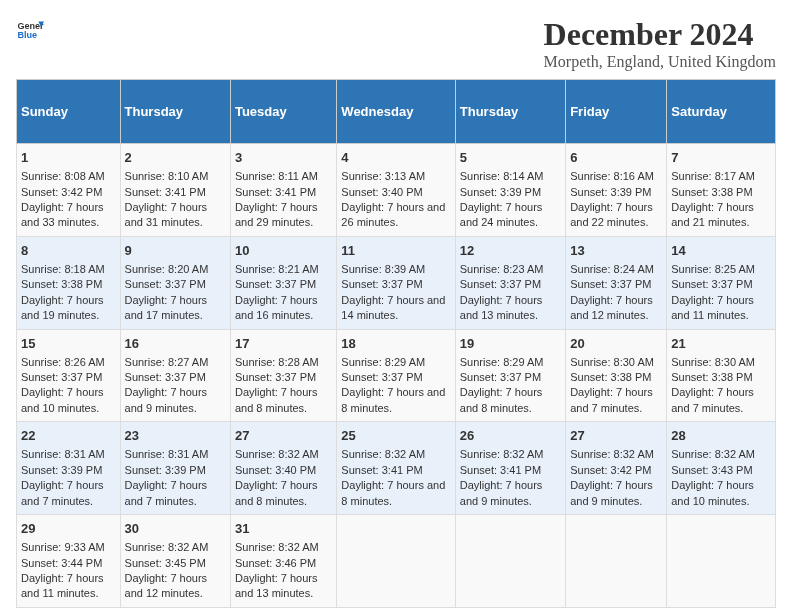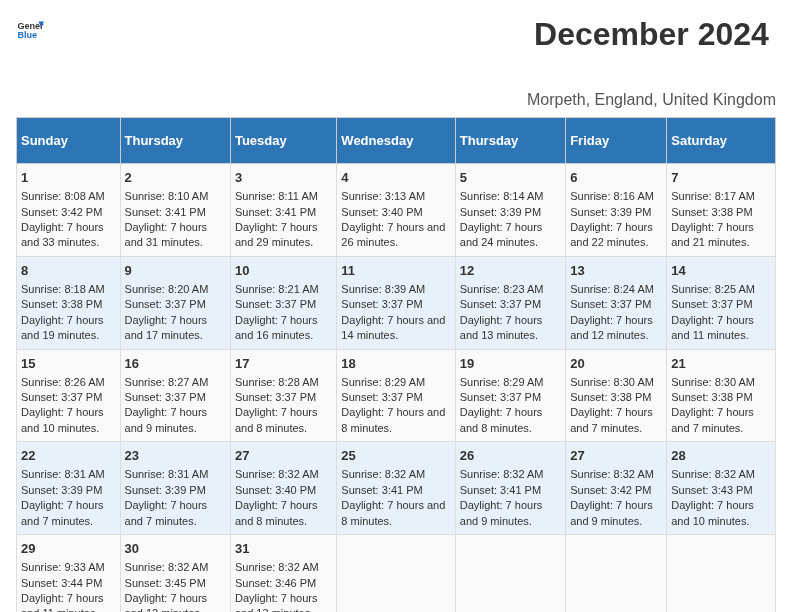--- a/index.html
+++ b/index.html
@@ -19,41 +19,41 @@
     .logo {
       display: flex;
       align-items: center;
       gap: 4px;
     }
     .logo-icon {
       width: 28px;
       height: 28px;
     }
     .title-block {
-      text-align: center;
+      text-align: left;
+      font-family: Liberation Serif, serif;
     }
     .main-title {
       font-size: 32px;
       font-weight: bold;
       color: #333;
     }
     .subtitle {
       font-size: 16px;
       color: #555;
-      margin-top: 38px;
     }
     table {
       width: 100%;
       border-collapse: collapse;
       font-size: 11px;
     }
     thead tr th {
       background-color: #2e75b6;
       color: #fff;
-      padding: 15px 4px;
+      padding: 24px 4px;
       text-align: left;
       font-size: 13px;
       font-weight: bold;
       border: 1px solid #ccc;
     }
     tbody tr td {
       vertical-align: top;
       padding: 5px 4px;
       border: 1px solid #ddd;
       color: #333;

